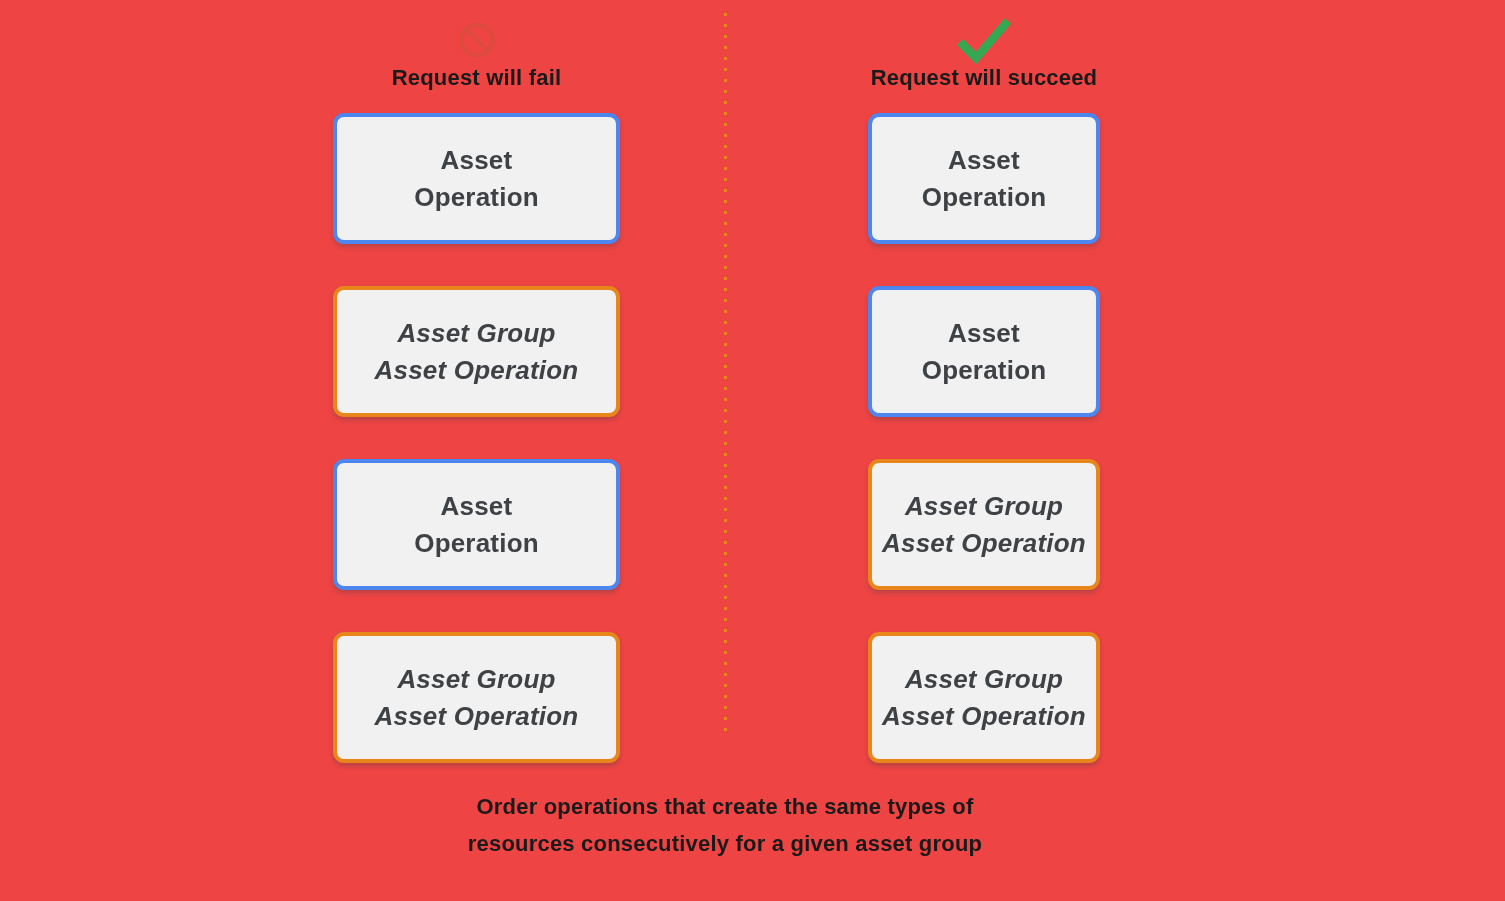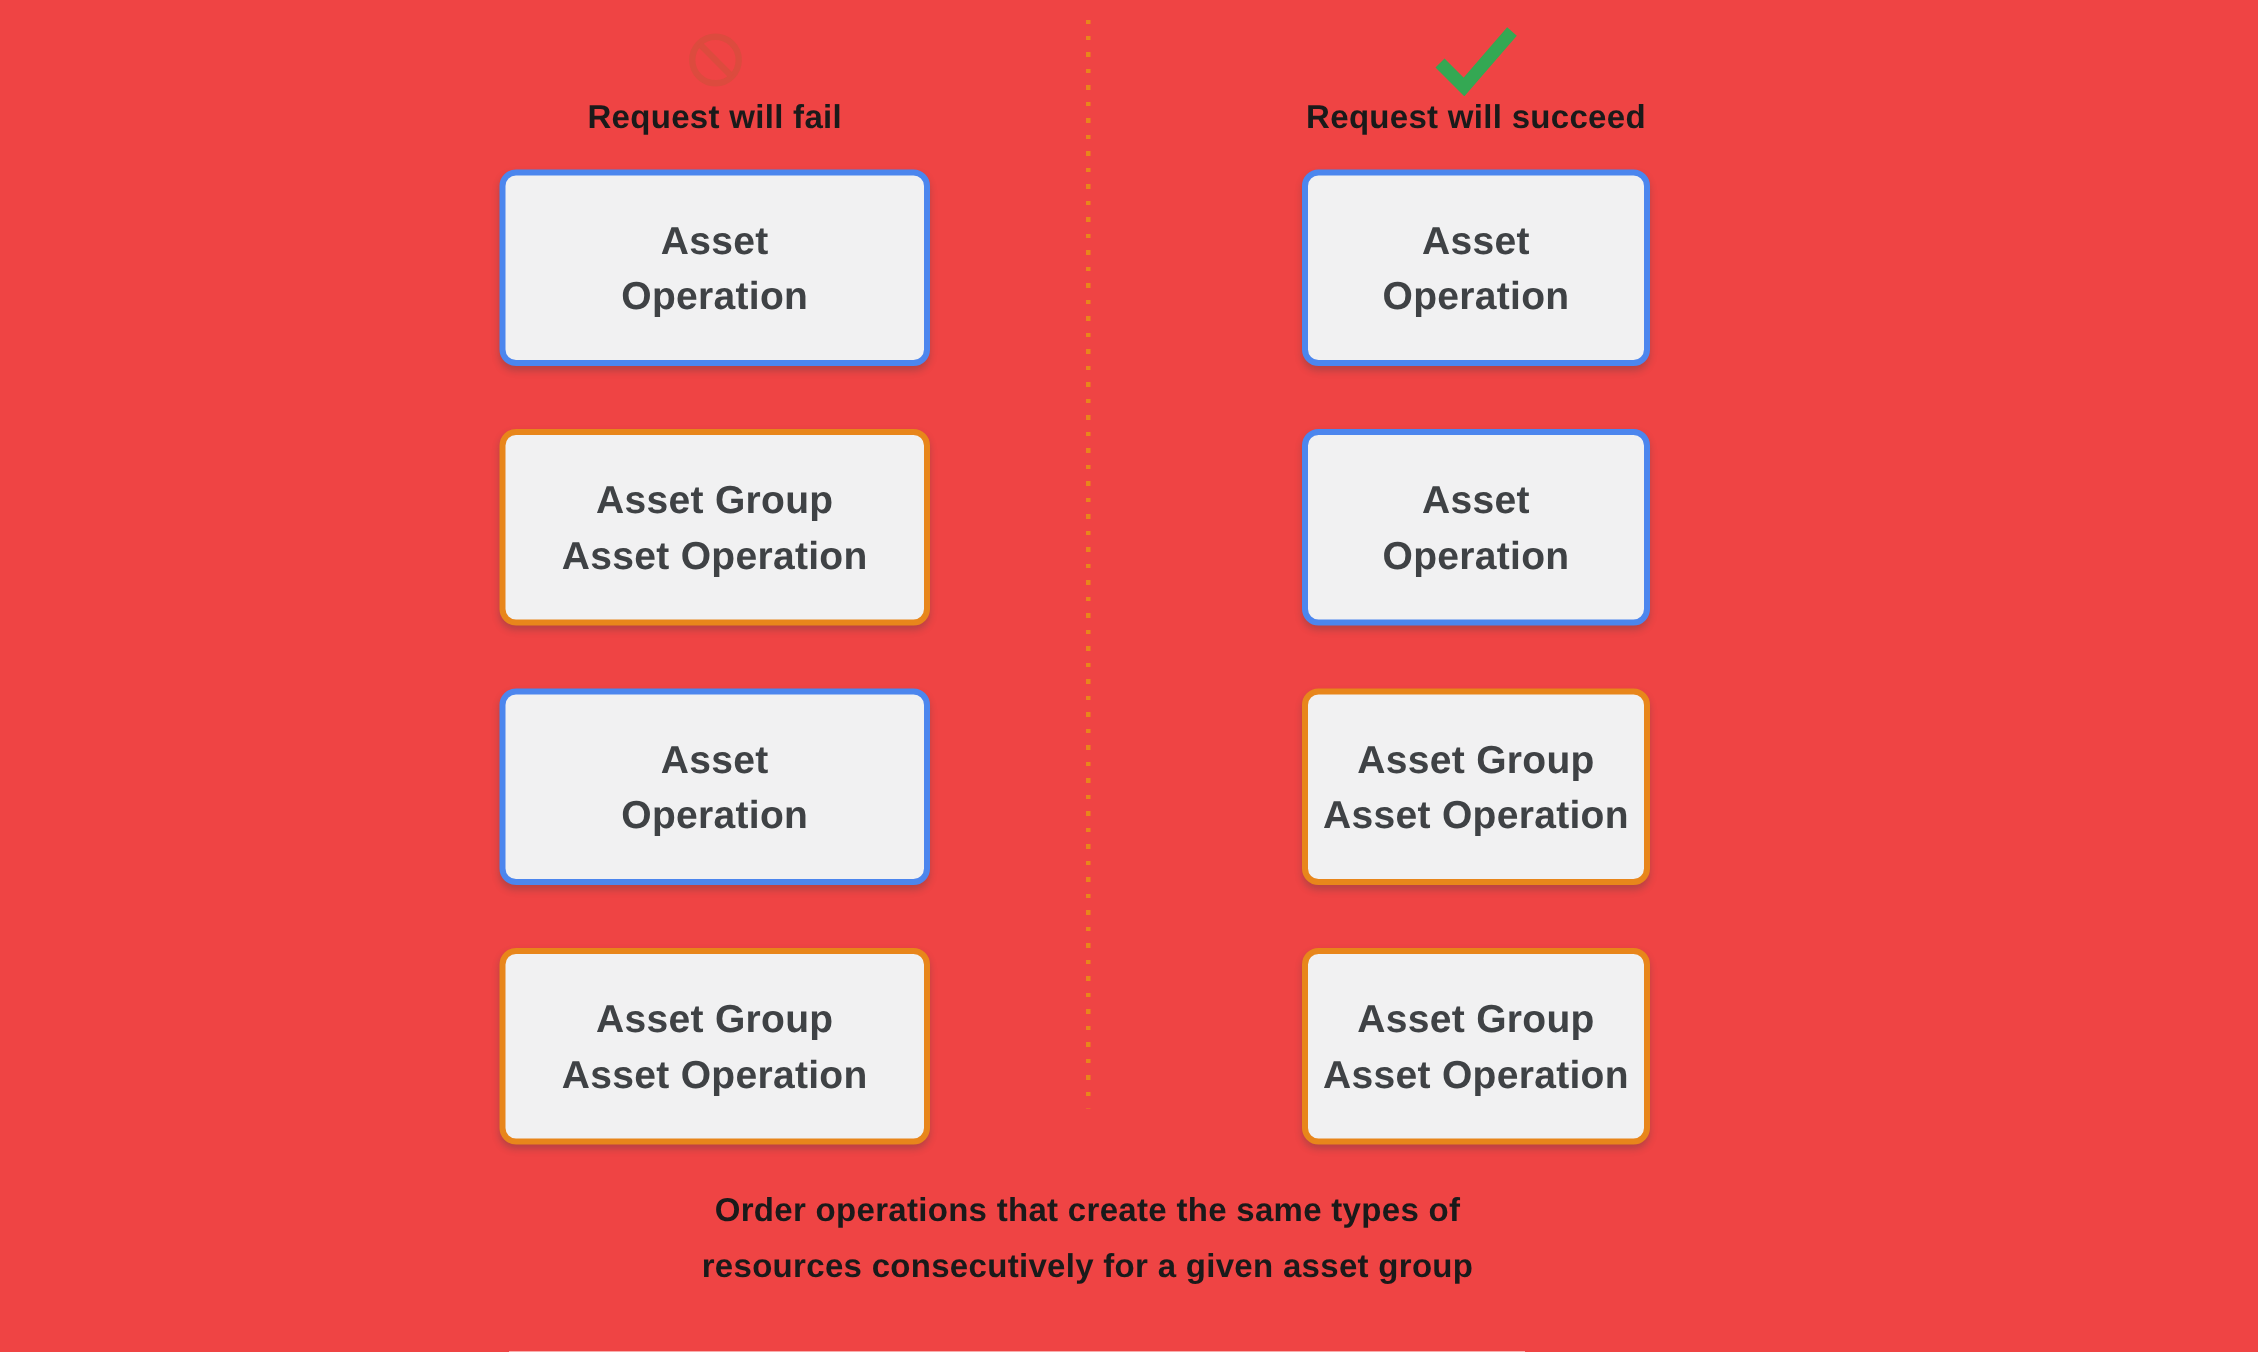--- a/index.html
+++ b/index.html
@@ -49,20 +49,21 @@
     border: 4px solid var(--blue, #4C86EE);
     border-radius: 11px;
     background: var(--box-background, #F1F1F2);
     box-shadow: 0 3px 5px rgba(60, 64, 67, 0.30);
     display: flex;
     align-items: center;
     justify-content: center;
   }
   .box[data-type="asset-group"] {
     border-color: var(--orange, #E8861B);
+    font-style: italic;
   }
   .box-label {
     text-align: center;
     font-size: 26px;
     font-weight: 700;
     color: var(--box-text, #3F4245);
     line-height: 37px;
     white-space: pre-line;
     letter-spacing: 0.2px;
   }

